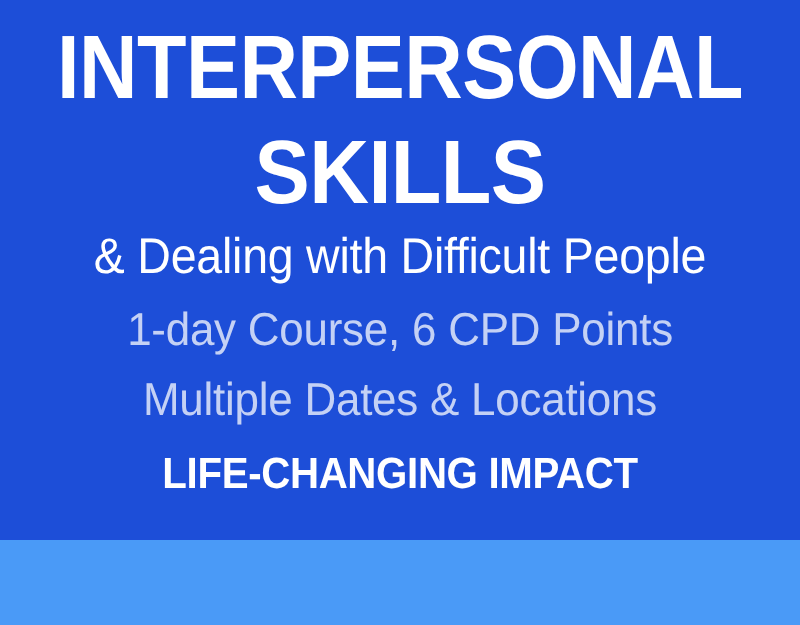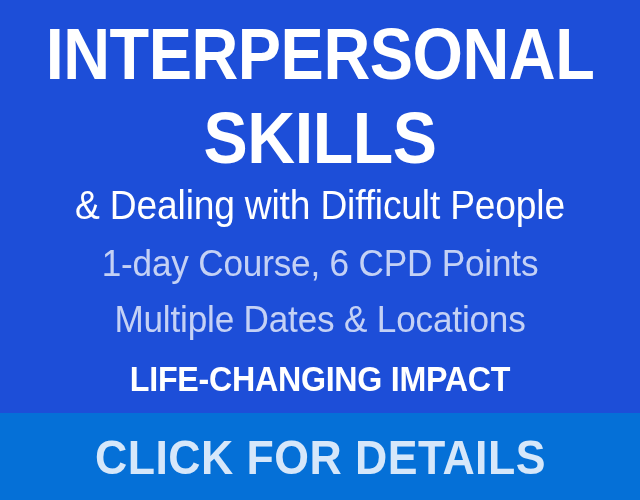--- a/index.html
+++ b/index.html
@@ -147,17 +147,14 @@
     <span class="line" id="subhead">&amp; Dealing with Difficult People</span>
 
     <span class="line detail" id="detail-1">1-day Course, 6 CPD Points</span>
 
     <span class="line detail" id="detail-2">Multiple Dates &amp; Locations</span>
 
     <span class="line" id="tagline">LIFE-CHANGING IMPACT</span>
 
   </div>
 
-  <div id="cta-bar">
-    <span id="cta-label">CLICK FOR DETAILS</span>
-  </div>
 
 </div>
 
 </body></html>

